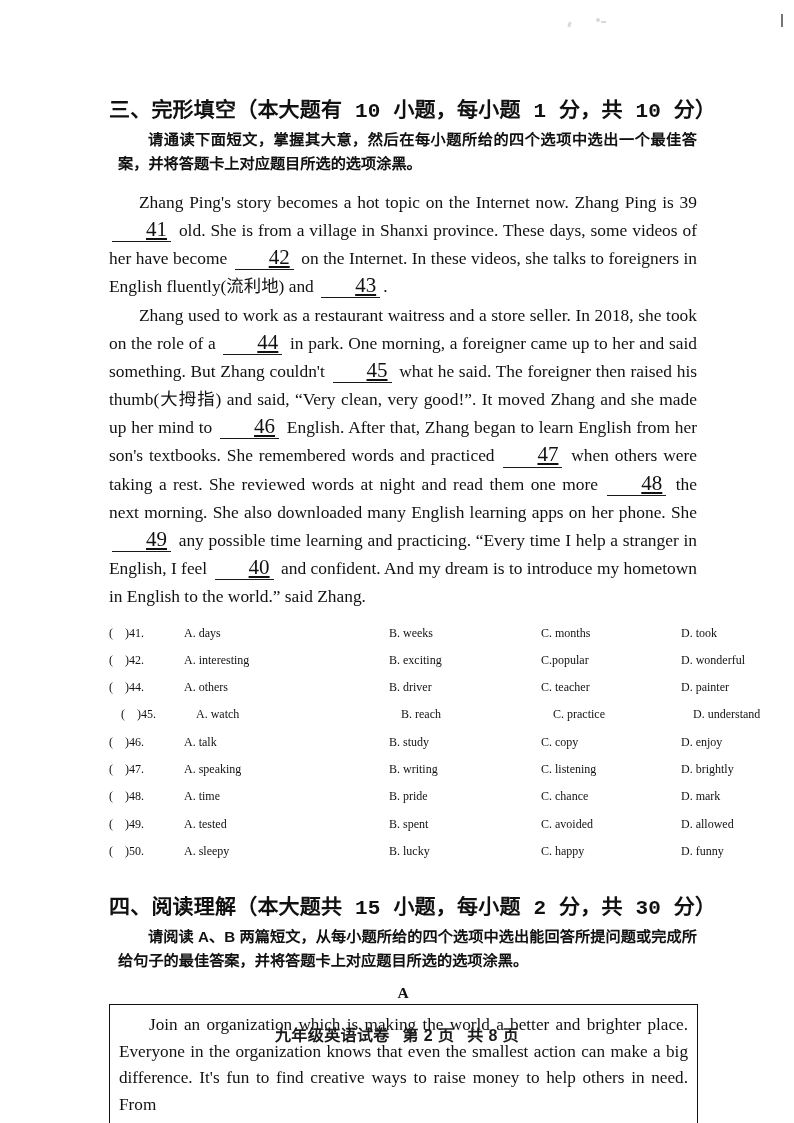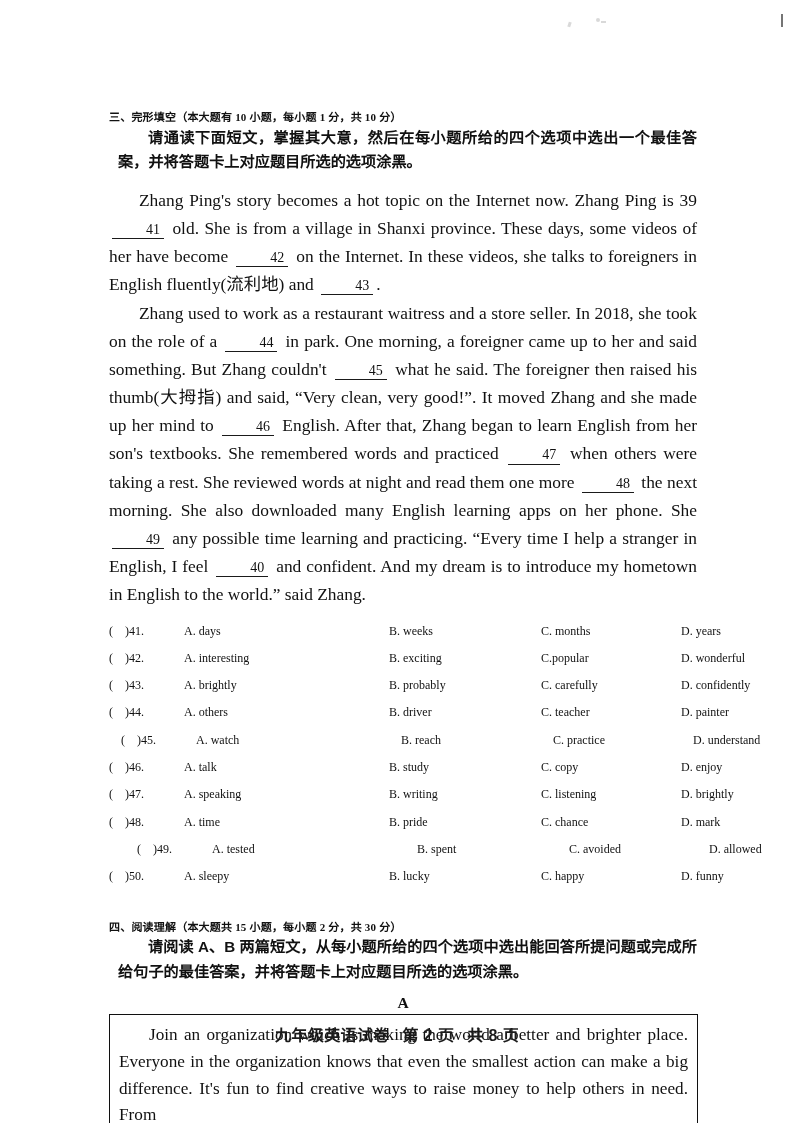--- a/index.html
+++ b/index.html
@@ -32,27 +32,26 @@
   
   .page {
     position: absolute;
     left: 109px;
     top: 0;
     width: 588px;
   }
 
   
   .sec-head {
-    font-family: Liberation Serif, serif;
-    font-weight: bold;
-    font-size: 11px;
+    font-family: Liberation Mono, monospace;
+    font-weight: bold;
+    font-size: 21px;
     letter-spacing: .2px;
     line-height: 1.5;
     white-space: nowrap;
-    margin-top: 13px;
   }
   .sec-instr {
     font-family: "Liberation Sans", "DejaVu Sans", sans-serif;
     font-weight: bold;
     font-size: 15.2px;
     line-height: 1.62;
     text-indent: 30px;
     text-align: justify;
     text-justify: inter-ideograph;
     margin-left: 9px;
@@ -69,21 +68,22 @@
   }
   .passage.first { margin-top: 11px; }
 
   
   .blank {
     display: inline-block;
     border-bottom: 1.3px solid #1a1a1a;
     padding: 0 4px 0 4px;
     margin: 0 3px;
     line-height: 1.15;
-    font-size: 14px;
+    font-size: 21px;
+    text-decoration: underline;
   }
 
   
   .options {
     margin-top: 12px;
     font-family: "Liberation Serif", "DejaVu Serif", serif;
     font-size: 12px;
   }
   .opt-row {
     display: flex;
@@ -184,37 +184,30 @@
     <span class="blank">40</span>
     <span>and confident. And my dream is to introduce my hometown in English to the world.” said Zhang.</span>
   </p>
 
   <div class="options" id="options-list">
       <div class="opt-row">
         <span class="opt-paren" style="width: 75px;">(　)41.</span>
         <span class="opt-a">A. days</span>
         <span class="opt-b">B. weeks</span>
         <span class="opt-c">C. months</span>
-        <span class="opt-d">D. years</span>
+        <span class="opt-d">D. took</span>
       </div>
       <div class="opt-row">
         <span class="opt-paren" style="width: 75px;">(　)42.</span>
         <span class="opt-a">A. interesting</span>
         <span class="opt-b">B. exciting</span>
         <span class="opt-c">C.popular</span>
         <span class="opt-d">D. wonderful</span>
       </div>
       <div class="opt-row">
-        <span class="opt-paren" style="width: 75px;">(　)43.</span>
-        <span class="opt-a">A. brightly</span>
-        <span class="opt-b">B. probably</span>
-        <span class="opt-c">C. carefully</span>
-        <span class="opt-d">D. confidently</span>
-      </div>
-      <div class="opt-row">
         <span class="opt-paren" style="width: 75px;">(　)44.</span>
         <span class="opt-a">A. others</span>
         <span class="opt-b">B. driver</span>
         <span class="opt-c">C. teacher</span>
         <span class="opt-d">D. painter</span>
       </div>
       <div class="opt-row">
         <span class="opt-paren" style="width: 75px; margin-left: 12px;">(　)45.</span>
         <span class="opt-a">A. watch</span>
         <span class="opt-b">B. reach</span>
@@ -236,21 +229,21 @@
         <span class="opt-d">D. brightly</span>
       </div>
       <div class="opt-row">
         <span class="opt-paren" style="width: 75px;">(　)48.</span>
         <span class="opt-a">A. time</span>
         <span class="opt-b">B. pride</span>
         <span class="opt-c">C. chance</span>
         <span class="opt-d">D. mark</span>
       </div>
       <div class="opt-row">
-        <span class="opt-paren" style="width: 75px; margin-left: 28px;">(　)49.</span>
+        <span class="opt-paren" style="width: 75px;">(　)49.</span>
         <span class="opt-a">A. tested</span>
         <span class="opt-b">B. spent</span>
         <span class="opt-c">C. avoided</span>
         <span class="opt-d">D. allowed</span>
       </div>
       <div class="opt-row">
         <span class="opt-paren" style="width: 75px;">(　)50.</span>
         <span class="opt-a">A. sleepy</span>
         <span class="opt-b">B. lucky</span>
         <span class="opt-c">C. happy</span>

